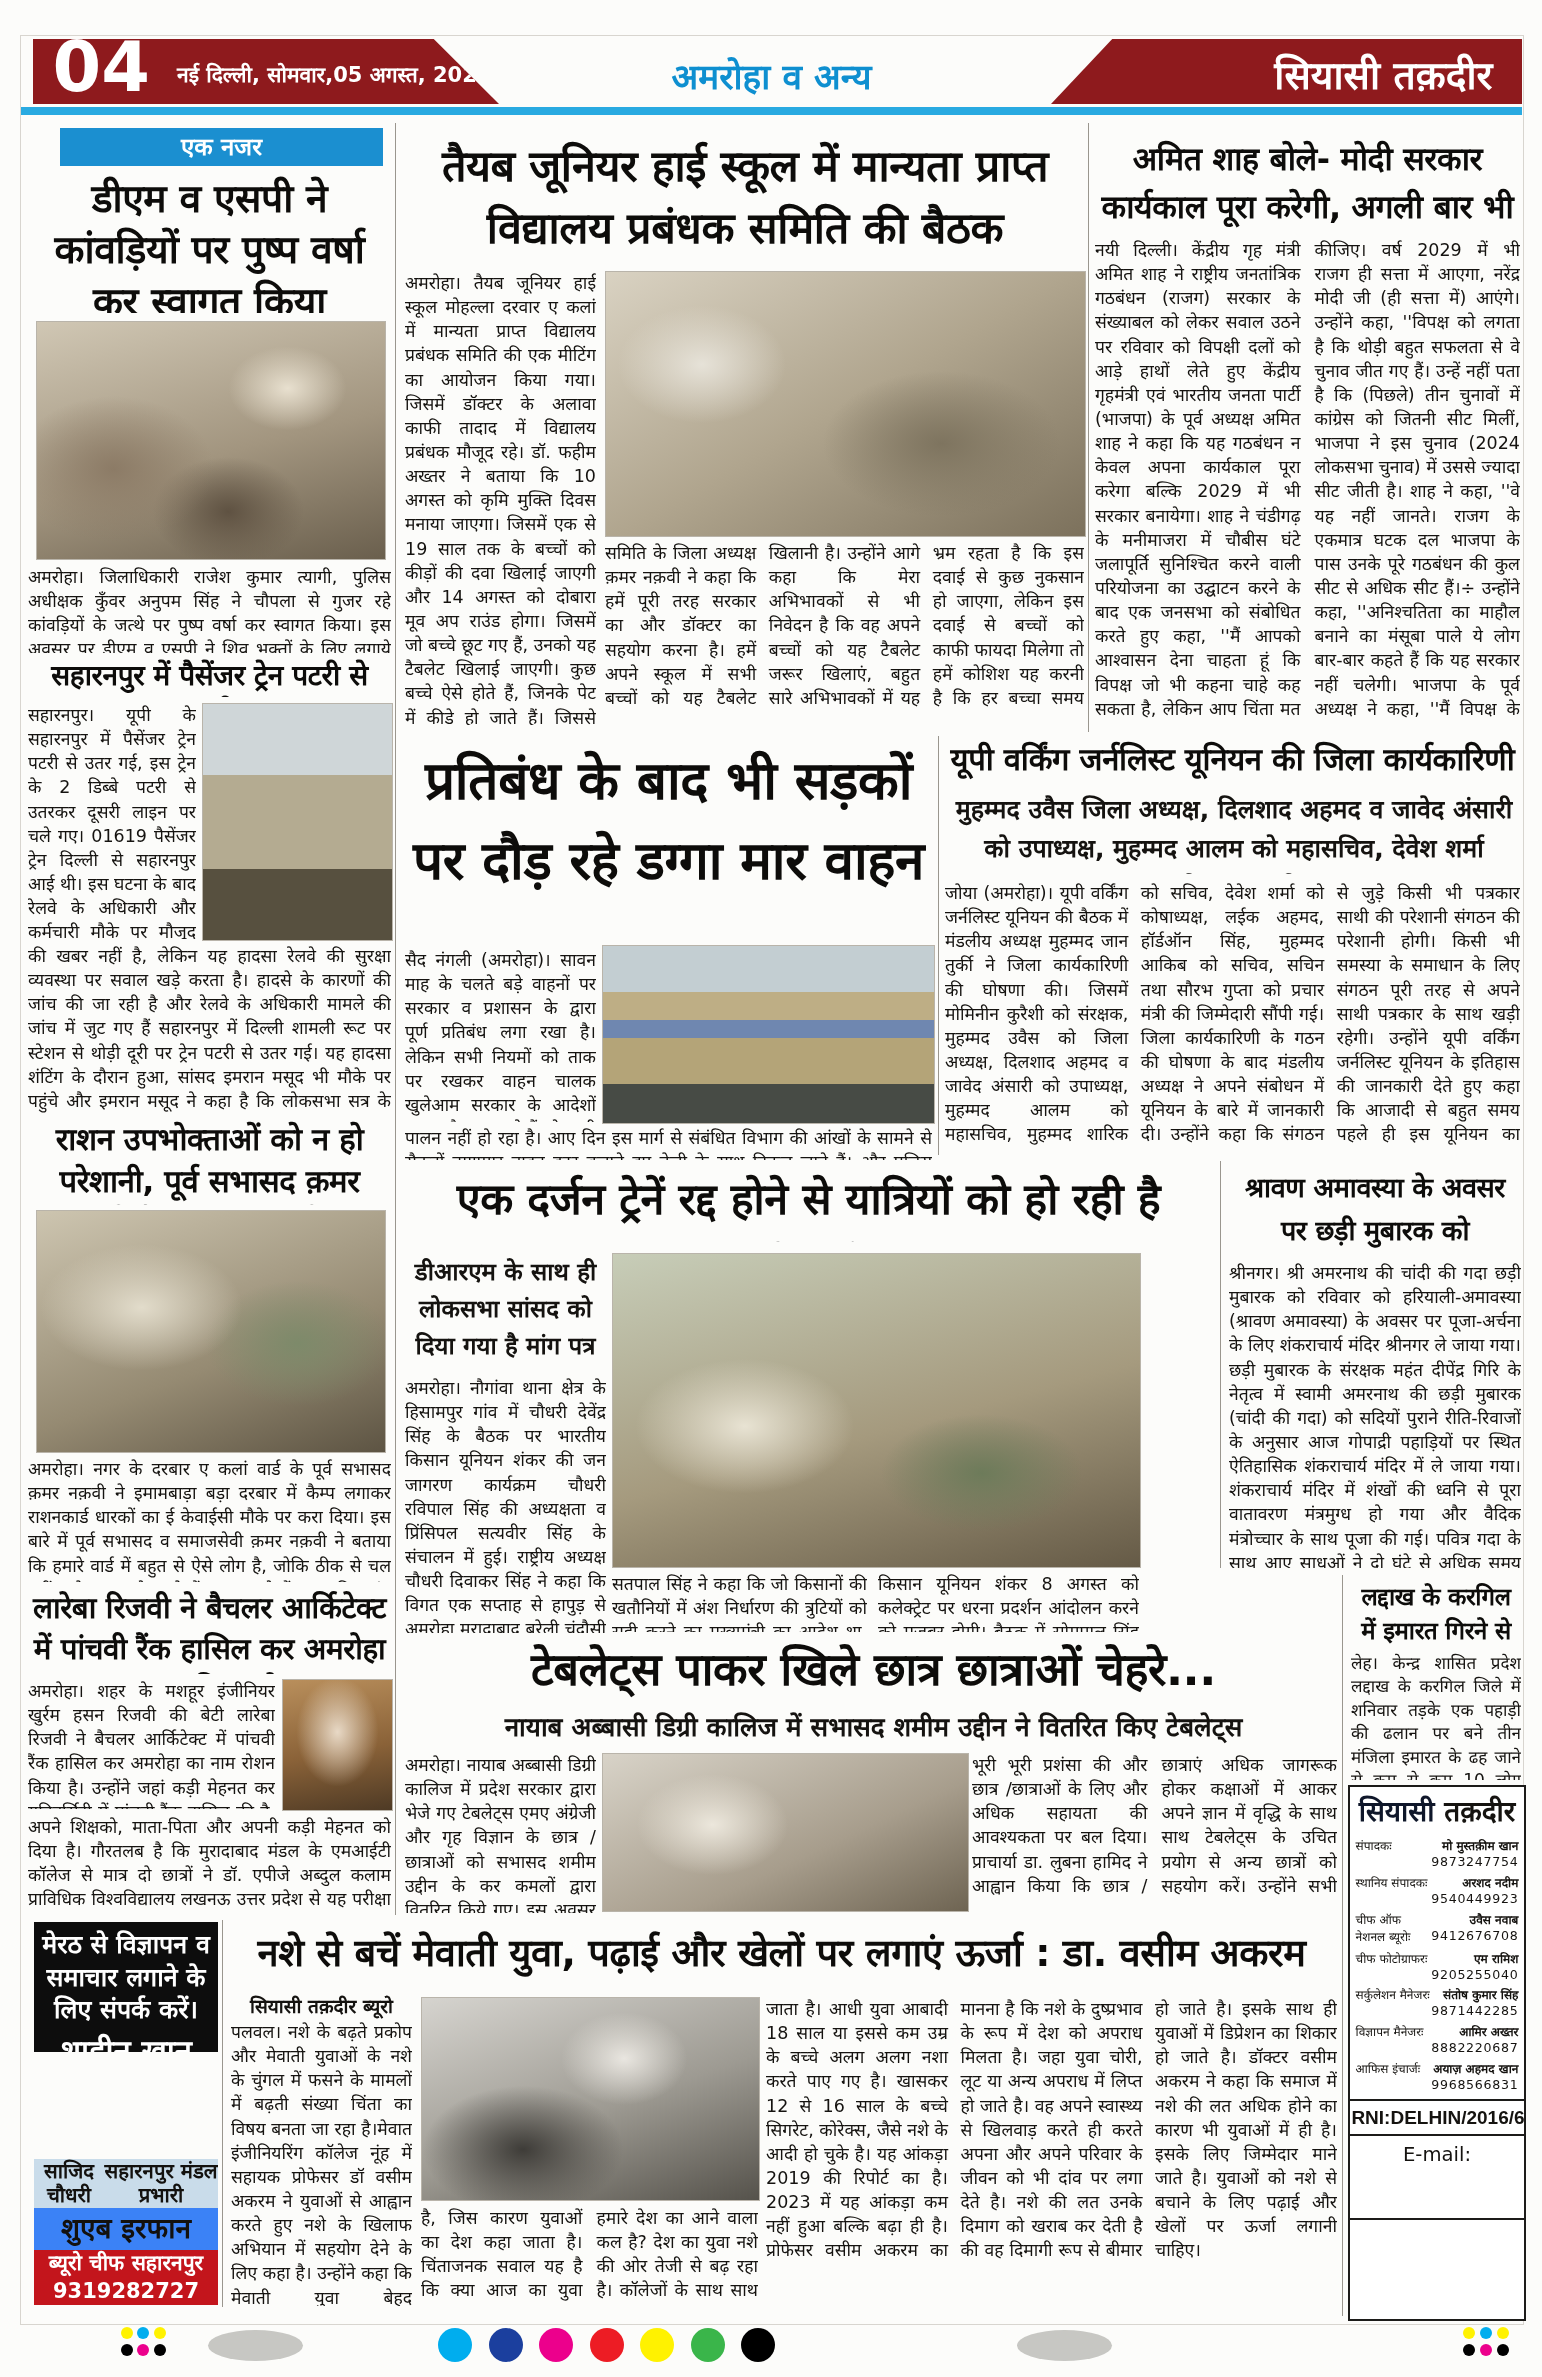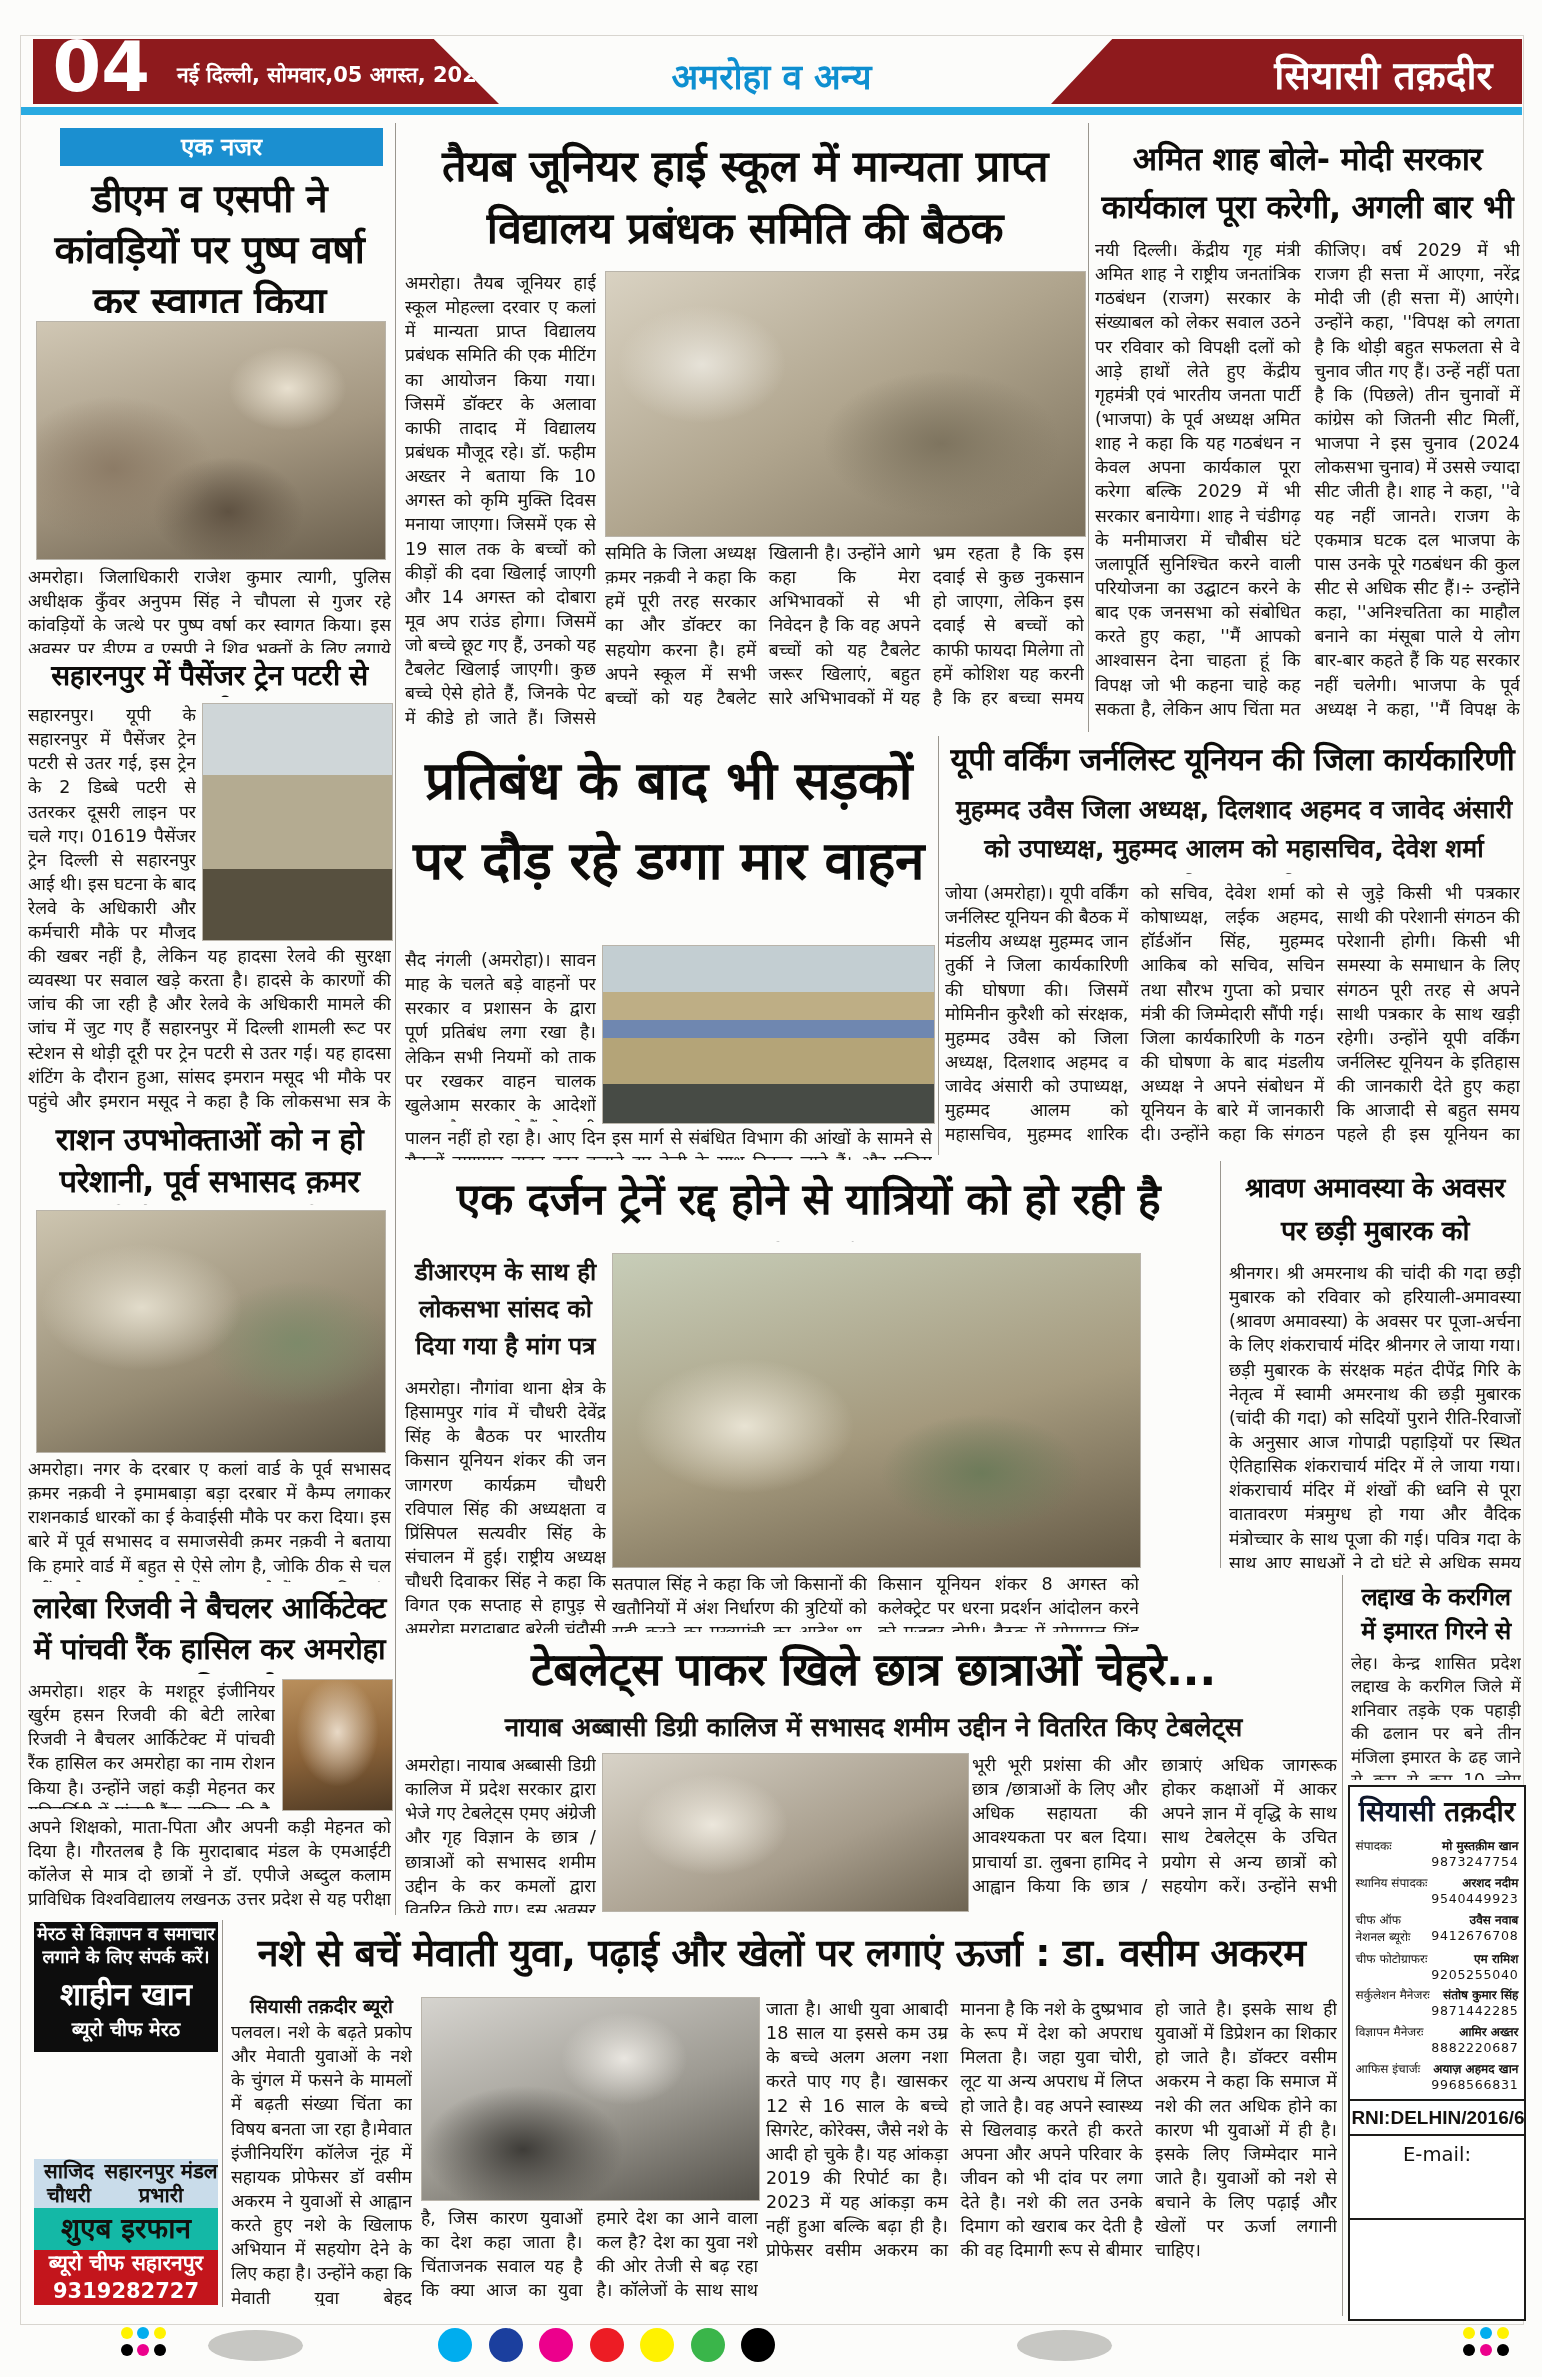--- a/index.html
+++ b/index.html
@@ -50,28 +50,28 @@
            linear-gradient(165deg,#c7cdb8,#a59a7e 55%,#655a46);}
   .p-tablets{background:radial-gradient(126px 84px at 30% 45%,#ece7dc,transparent 60%),
            linear-gradient(155deg,#d8d3c8,#a79d8c 60%,#6e6452);}
   .p-laptop{background:radial-gradient(105px 77px at 60% 30%,#e9e6e0,transparent 60%),
            radial-gradient(154px 98px at 30% 75%,#3e3c38,transparent 65%),
            linear-gradient(160deg,#d6d4cf,#9d9a92 55%,#55524b);}
 
   
   .ad{position:absolute;left:34px;width:184px;text-align:center;overflow:hidden;}
   #ad-black{top:1922px;height:130px;background:#0d0d0d;color:#fff;}
-  #ad-black .l1{font-size:18px;font-weight:bold;line-height:1.3;}
+  #ad-black .l1{font-size:25px;font-weight:bold;margin-top:7px;line-height:1.3;}
   #ad-black .nm{font-size:31px;font-weight:bold;margin-top:2.8px;}
   #ad-black .rl{font-size:19.6px;font-weight:bold;margin-top:1.4px;}
   #ad-red1{top:2060px;height:98px;background:#c3151c;color:#fff;font-size:24.5px;font-weight:bold;
            display:flex;align-items:center;justify-content:center;line-height:1.35;}
   #ad-blue{top:2159px;height:49px;background:#c9dcea;color:#13110e;font-size:20.3px;font-weight:bold;line-height:1.2;
            display:flex;flex-direction:row;justify-content:center;}
-  #ad-cream{top:2208px;height:42px;background:#14b8a6;color:#13110e;font-size:28px;font-weight:bold;line-height:42px;}
+  #ad-cream{top:2208px;height:42px;background:#3b82f6;color:#13110e;font-size:28px;font-weight:bold;line-height:42px;}
   #ad-red2{top:2250px;height:55px;background:#c3151c;color:#fff;font-size:21px;font-weight:bold;line-height:1.3;
            display:flex;flex-direction:column;justify-content:center;}
 
   
   #masthead{position:absolute;left:1348px;top:1785px;width:174px;height:532px;border:2.1px solid #1c1b19;
             background:#fff;overflow:hidden;}
   #masthead .logo{font-size:28px;font-weight:bold;text-align:center;margin-top:4.2px;}
   #masthead .logo .r{color:#0f172a;}
   .staff{padding:2.8px 5.6px 0 5.6px;}
   .srow{display:flex;justify-content:space-between;font-size:12px;margin-top:4.9px;}

